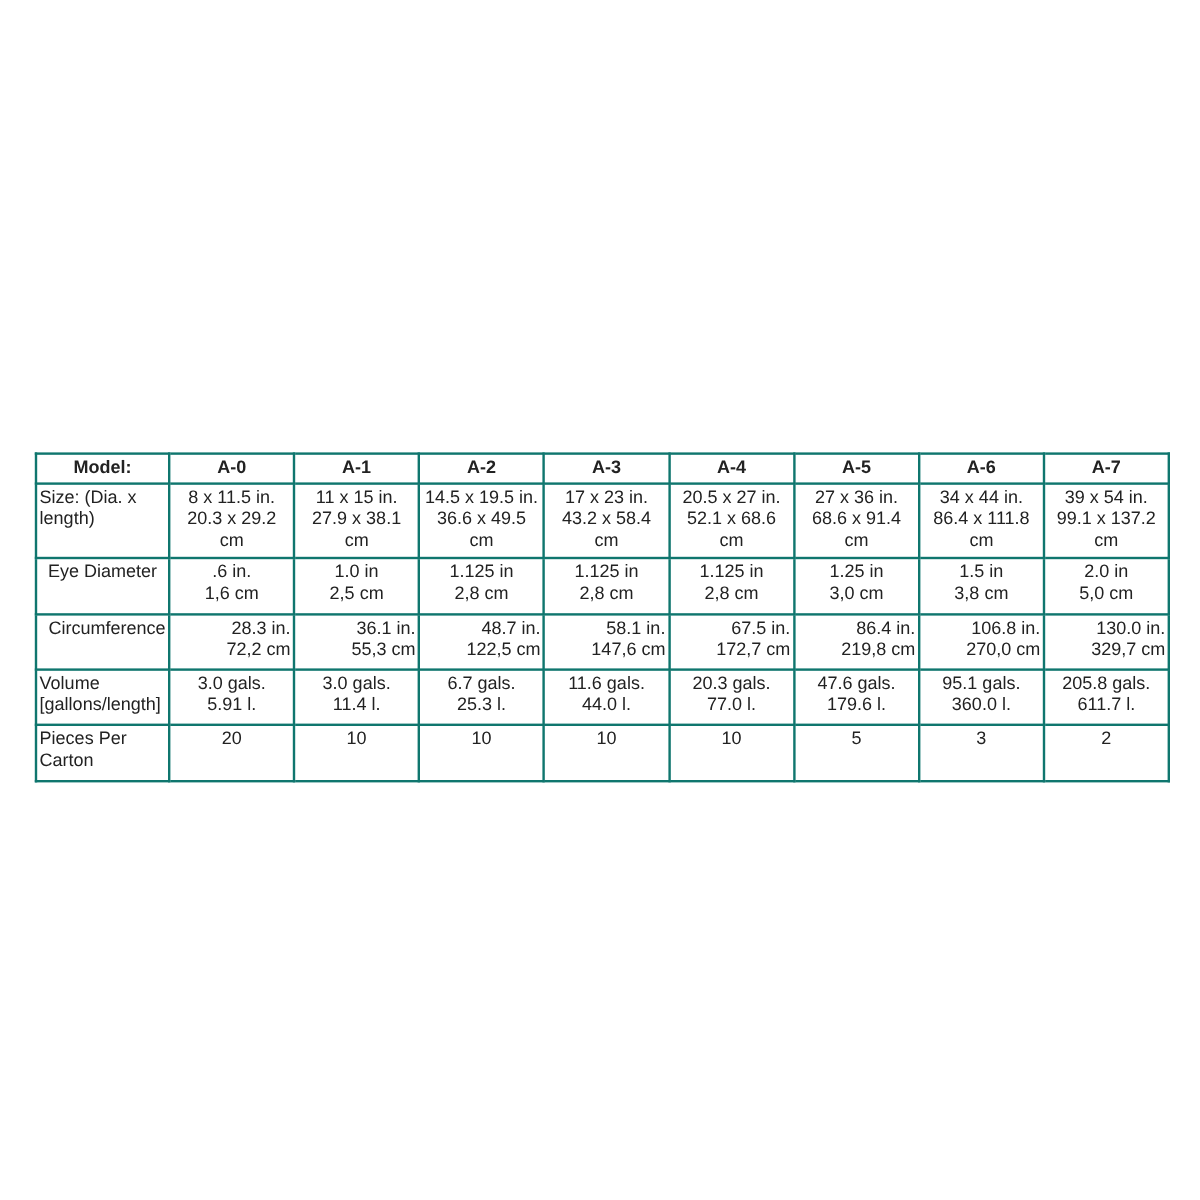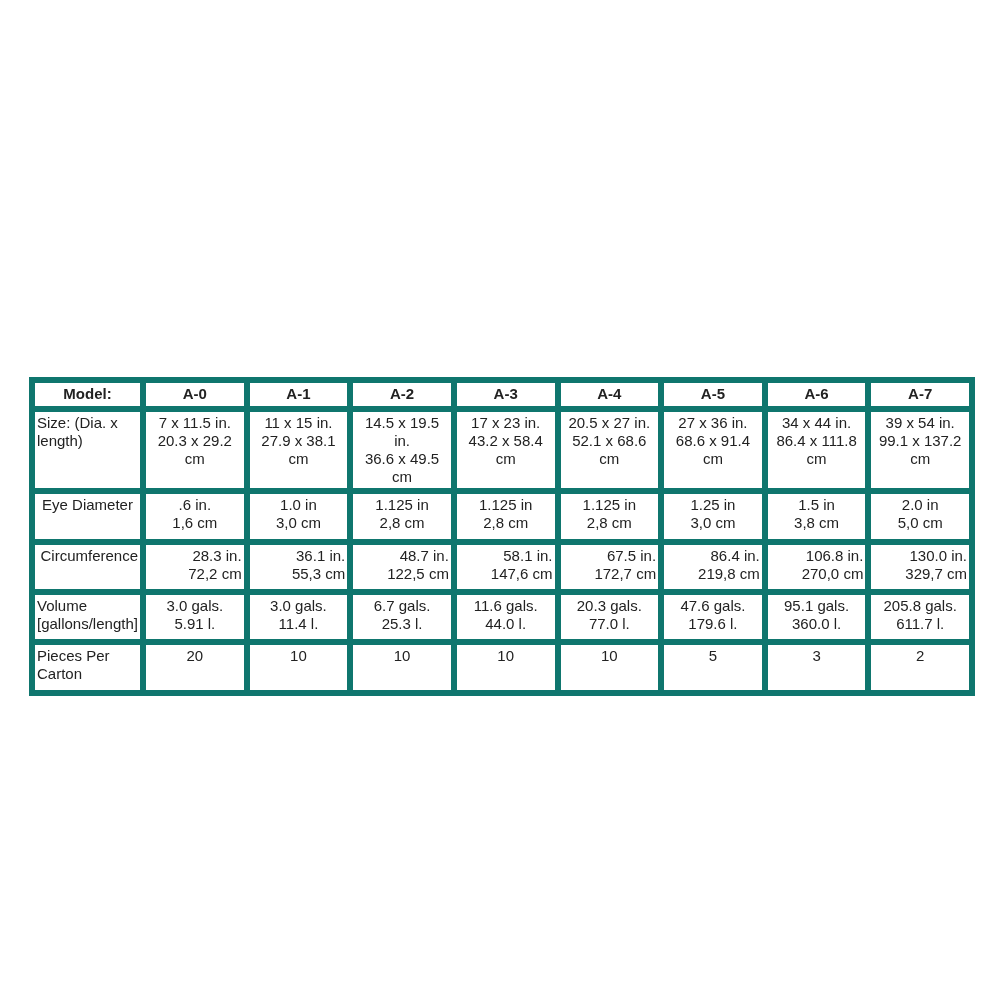--- a/index.html
+++ b/index.html
@@ -26,21 +26,21 @@
   table.spec {
     border-collapse: collapse;
     table-layout: fixed;
     width: 946px;
     color: #222222;
     font-size: 15px;
     line-height: 18px;
   }
   table.spec col.label-col { width: 111px; }
   table.spec td, table.spec th {
-    border: 6px solid #0f766e;
+    border: 2px solid #0f766e;
     vertical-align: top;
     padding: 2px 2px 2px 2px;
     white-space: pre-line;
     overflow: hidden;
   }
   table.spec th {
     font-weight: bold;
     text-align: center;
     height: 19px;
     padding-top: 2px;
@@ -85,21 +85,21 @@
           <th>A-3</th>
           <th>A-4</th>
           <th>A-5</th>
           <th>A-6</th>
           <th>A-7</th>
         </tr>
       </thead>
       <tbody>
         <tr class="row-size">
           <td class="row-label">Size: (Dia. x length)</td>
-          <td class="data-cell">7 x 11.5 in.
+          <td class="data-cell">8 x 11.5 in.
 20.3 x 29.2
 cm</td>
           <td class="data-cell">11 x 15 in.
 27.9 x 38.1
 cm</td>
           <td class="data-cell">14.5 x 19.5 in.
 36.6 x 49.5
 cm</td>
           <td class="data-cell">17 x 23 in.
 43.2 x 58.4
@@ -115,21 +115,21 @@
 cm</td>
           <td class="data-cell">39 x 54 in.
 99.1 x 137.2
 cm</td>
         </tr>
         <tr class="row-eye">
           <td class="row-label">Eye Diameter</td>
           <td class="data-cell">.6 in.
 1,6 cm</td>
           <td class="data-cell">1.0 in
-3,0 cm</td>
+2,5 cm</td>
           <td class="data-cell">1.125 in
 2,8 cm</td>
           <td class="data-cell">1.125 in
 2,8 cm</td>
           <td class="data-cell">1.125 in
 2,8 cm</td>
           <td class="data-cell">1.25 in
 3,0 cm</td>
           <td class="data-cell">1.5 in
 3,8 cm</td>

